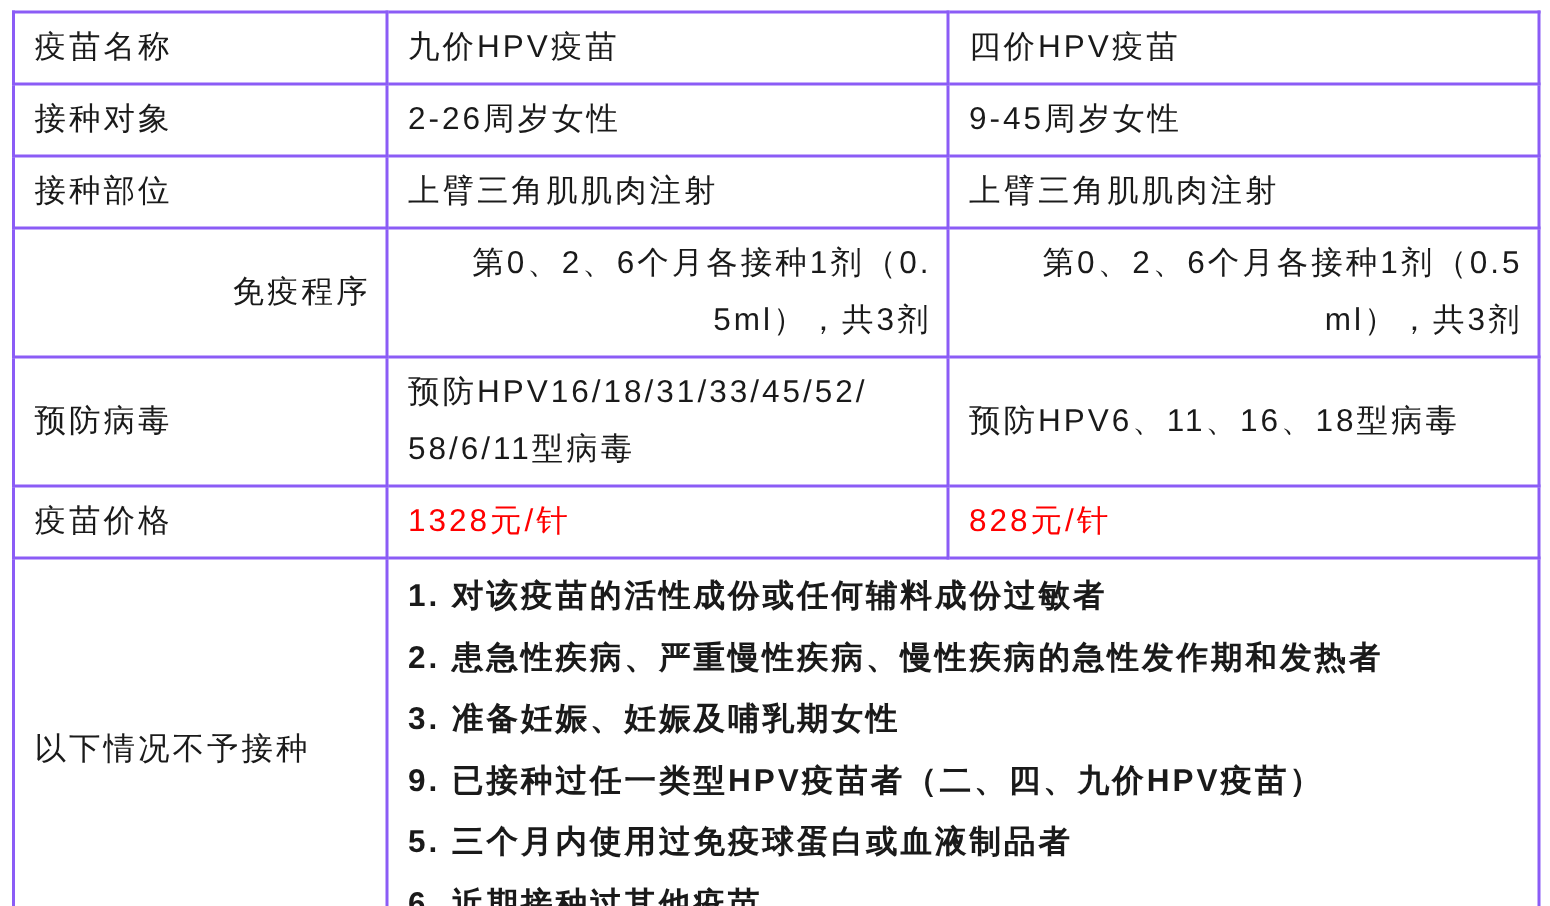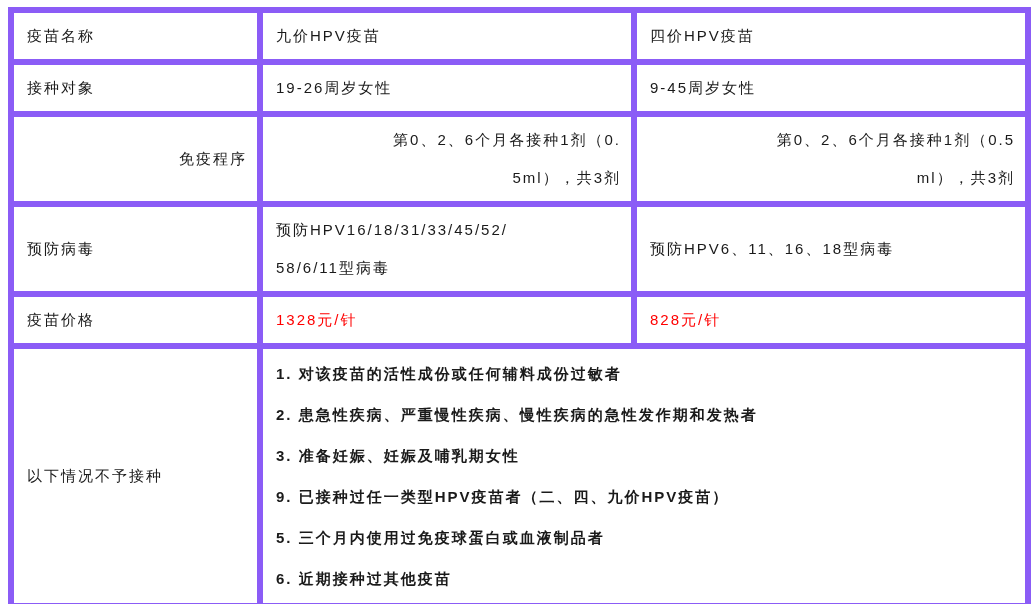--- a/index.html
+++ b/index.html
@@ -17,24 +17,24 @@
     padding: 7px 8px;
     font-family: "Liberation Sans", sans-serif;
   }
   table.vaccine-table {
     border-collapse: collapse;
     table-layout: fixed;
     width: 1017px;
     height: 589px;
   }
   table.vaccine-table td {
-    border: 6px solid #8b5cf6;
+    border: 2px solid #8b5cf6;
     vertical-align: middle;
     color: #1a1a1a;
-    font-size: 15px;
+    font-size: 21px;
     letter-spacing: 2px;
     box-sizing: border-box;
     padding: 4px 10px 4px 13px;
     line-height: 38px;
   }
   td.label-cell { padding-left: 14px; }
   td.multiline { white-space: pre-line; }
   td.price-cell { font-weight: 400; }
   .restriction-item { line-height: 41px; white-space: nowrap; font-weight: bold; }
   col.c1 { width: 249px; }
@@ -57,22 +57,27 @@
         <col class="c3">
     </colgroup>
     <tbody>
       <tr class="r-short">
         <td class="label-cell">疫苗名称</td>
         <td>九价HPV疫苗</td>
         <td>四价HPV疫苗</td>
       </tr>
       <tr class="r-short">
         <td class="label-cell">接种对象</td>
-        <td>19-26周岁女性</td>
+        <td>2-26周岁女性</td>
         <td>9-45周岁女性</td>
+      </tr>
+      <tr class="r-short">
+        <td class="label-cell">接种部位</td>
+        <td>上臂三角肌肌肉注射</td>
+        <td>上臂三角肌肌肉注射</td>
       </tr>
       <tr class="r-tall">
         <td class="label-cell">免疫程序</td>
         <td class="multiline">第0、2、6个月各接种1剂（0.
 5ml），共3剂</td>
         <td class="multiline">第0、2、6个月各接种1剂（0.5
 ml），共3剂</td>
       </tr>
       <tr class="r-virus">
         <td class="label-cell">预防病毒</td>

